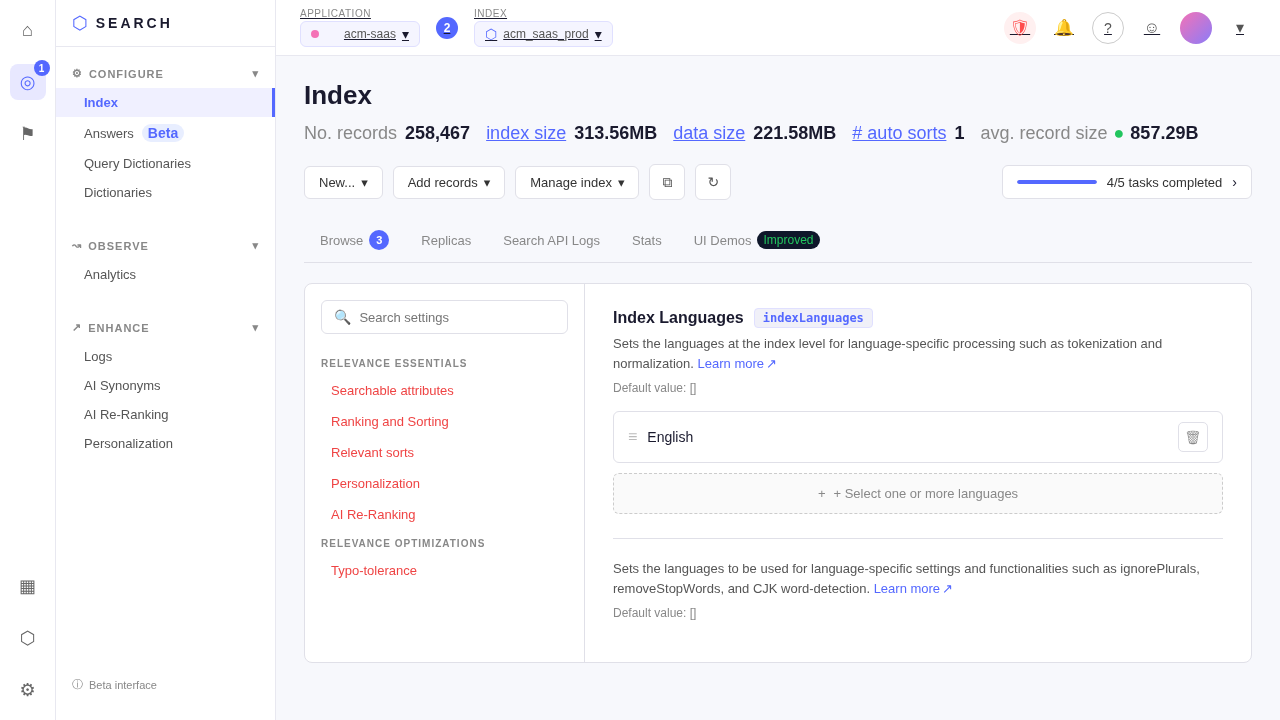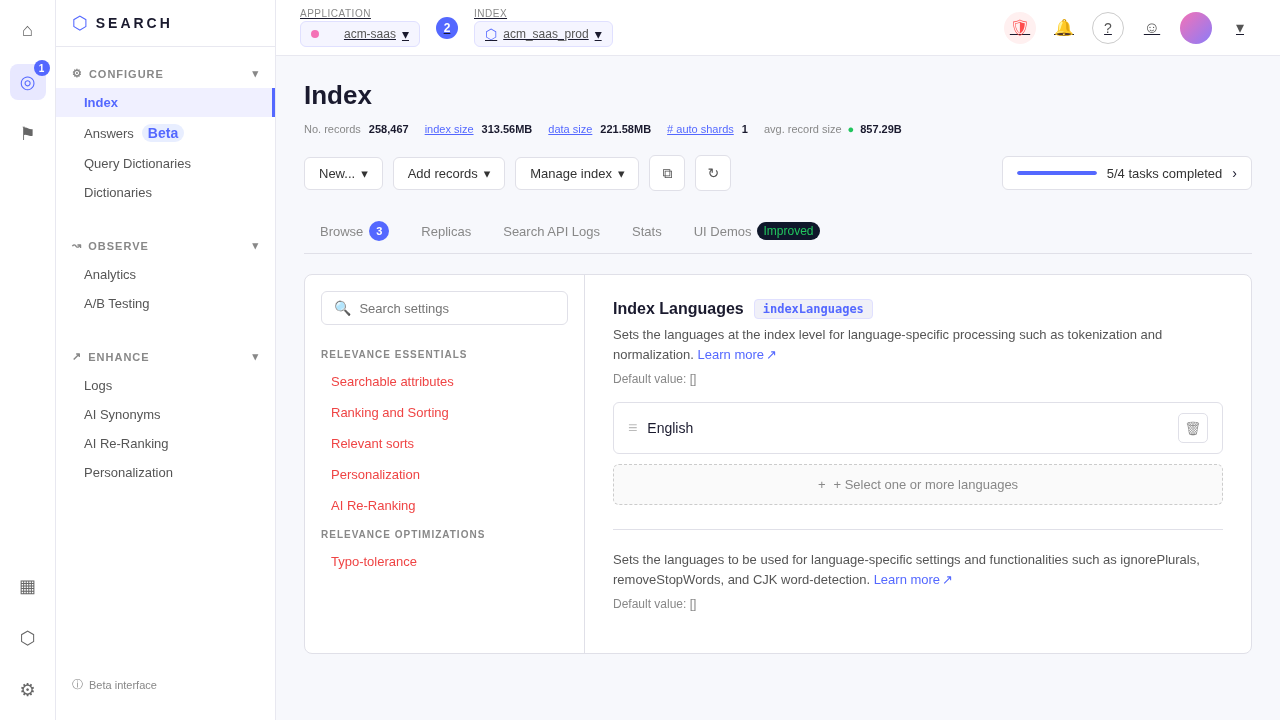--- a/index.html
+++ b/index.html
@@ -42,21 +42,21 @@
     .step-badge { background: #5468ff; color: white; border-radius: 50%; width: 22px; height: 22px; display: flex; align-items: center; justify-content: center; font-size: 12px; font-weight: bold; }
     .topnav-right { display: flex; align-items: center; gap: 12px; }
     .topnav-icon { width: 32px; height: 32px; display: flex; align-items: center; justify-content: center; cursor: pointer; border-radius: 50%; color: #555; font-size: 16px; }
     .shield-icon { color: #ff4d4d; background: #fff0f0; border-radius: 50%; }
     .avatar { width: 32px; height: 32px; border-radius: 50%; background: linear-gradient(135deg, #8b7cf8, #5468ff); overflow: hidden; cursor: pointer; }
 
     
     .content { flex: 1; overflow-y: auto; padding: 24px 28px; }
     .page-title { font-size: 26px; font-weight: 700; color: #1a1a2e; margin-bottom: 12px; }
     .index-stats { display: flex; align-items: center; gap: 16px; margin-bottom: 20px; flex-wrap: wrap; }
-    .stat-item { display: flex; align-items: center; gap: 4px; font-size: 11px; }
+    .stat-item { display: flex; align-items: center; gap: 4px; font-size: 18px; }
     .stat-label { color: #888; }
     .stat-value { font-weight: 600; color: #1a1a2e; }
     .stat-link { color: #5468ff; text-decoration: underline; cursor: pointer; }
     .green-dot { color: #22c55e; }
 
     .toolbar { display: flex; align-items: center; gap: 10px; margin-bottom: 20px; }
     .toolbar-btn { display: flex; align-items: center; gap: 6px; padding: 8px 14px; border: 1px solid #e0e0e8; border-radius: 6px; background: #fff; cursor: pointer; font-size: 13px; color: #333; }
     .toolbar-icon-btn { width: 36px; height: 36px; display: flex; align-items: center; justify-content: center; border: 1px solid #e0e0e8; border-radius: 6px; background: #fff; cursor: pointer; color: #555; }
     .tasks-completed { display: flex; align-items: center; gap: 10px; background: #fff; border: 1px solid #e0e0e8; border-radius: 6px; padding: 8px 14px; margin-left: auto; }
     .tasks-bar { width: 80px; height: 4px; background: #e0e0e8; border-radius: 2px; overflow: hidden; }
@@ -139,23 +139,20 @@
 
   <div class="sidebar-section">
     <div class="sidebar-section-header">
       <span>↝</span>
       <span>OBSERVE</span>
       <span style="margin-left:auto;">▾</span>
     </div>
     <div class="sidebar-item">
       <span>Analytics</span>
     </div>
-    <div class="sidebar-item">
-      <span>A/B Testing</span>
-    </div>
   </div>
 
   <div class="sidebar-section">
     <div class="sidebar-section-header">
       <span>↗</span>
       <span>ENHANCE</span>
       <span style="margin-left:auto;">▾</span>
     </div>
     <div class="sidebar-item">
       <span>Logs</span>
@@ -221,21 +218,21 @@
       </div>
       <div class="stat-item">
         <span class="stat-link">index size</span>
         <span class="stat-value" style="margin-left:4px;">313.56MB</span>
       </div>
       <div class="stat-item">
         <span class="stat-link">data size</span>
         <span class="stat-value" style="margin-left:4px;">221.58MB</span>
       </div>
       <div class="stat-item">
-        <span class="stat-link"># auto shards</span>
+        <span class="stat-link"># auto sorts</span>
         <span class="stat-value" style="margin-left:4px;">1</span>
       </div>
       <div class="stat-item">
         <span class="stat-label">avg. record size</span>
         <span class="green-dot" style="margin:0 2px;">●</span>
         <span class="stat-value">857.29B</span>
       </div>
     </div>
 
     <div class="toolbar">
@@ -250,21 +247,21 @@
       <button class="toolbar-btn">
         <span>Manage index</span>
         <span>▾</span>
       </button>
       <div class="toolbar-icon-btn" title="Copy">⧉</div>
       <div class="toolbar-icon-btn" title="Refresh">↻</div>
       <div class="tasks-completed">
         <div class="tasks-bar">
           <div class="tasks-bar-fill" style="width: 100%;"></div>
         </div>
-        <span class="tasks-text">5/4 tasks completed</span>
+        <span class="tasks-text">4/5 tasks completed</span>
         <span>›</span>
       </div>
     </div>
 
     <div class="tabs">
       <div class="tab">
         <span>Browse</span>
         <span class="tab-badge-num">3</span>
       </div>
       <div class="tab">

